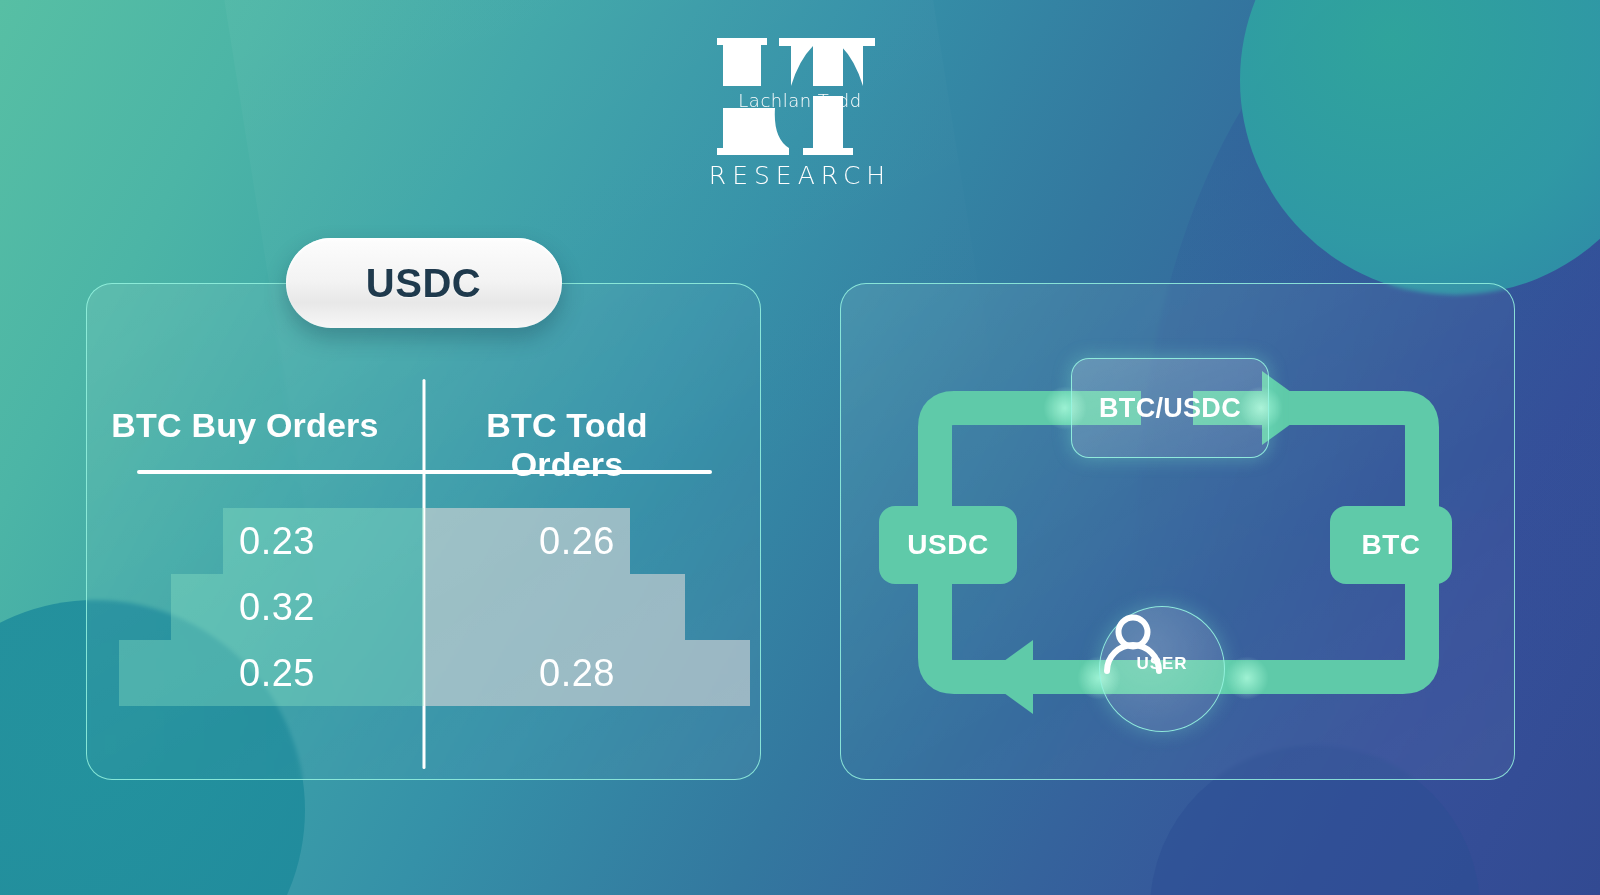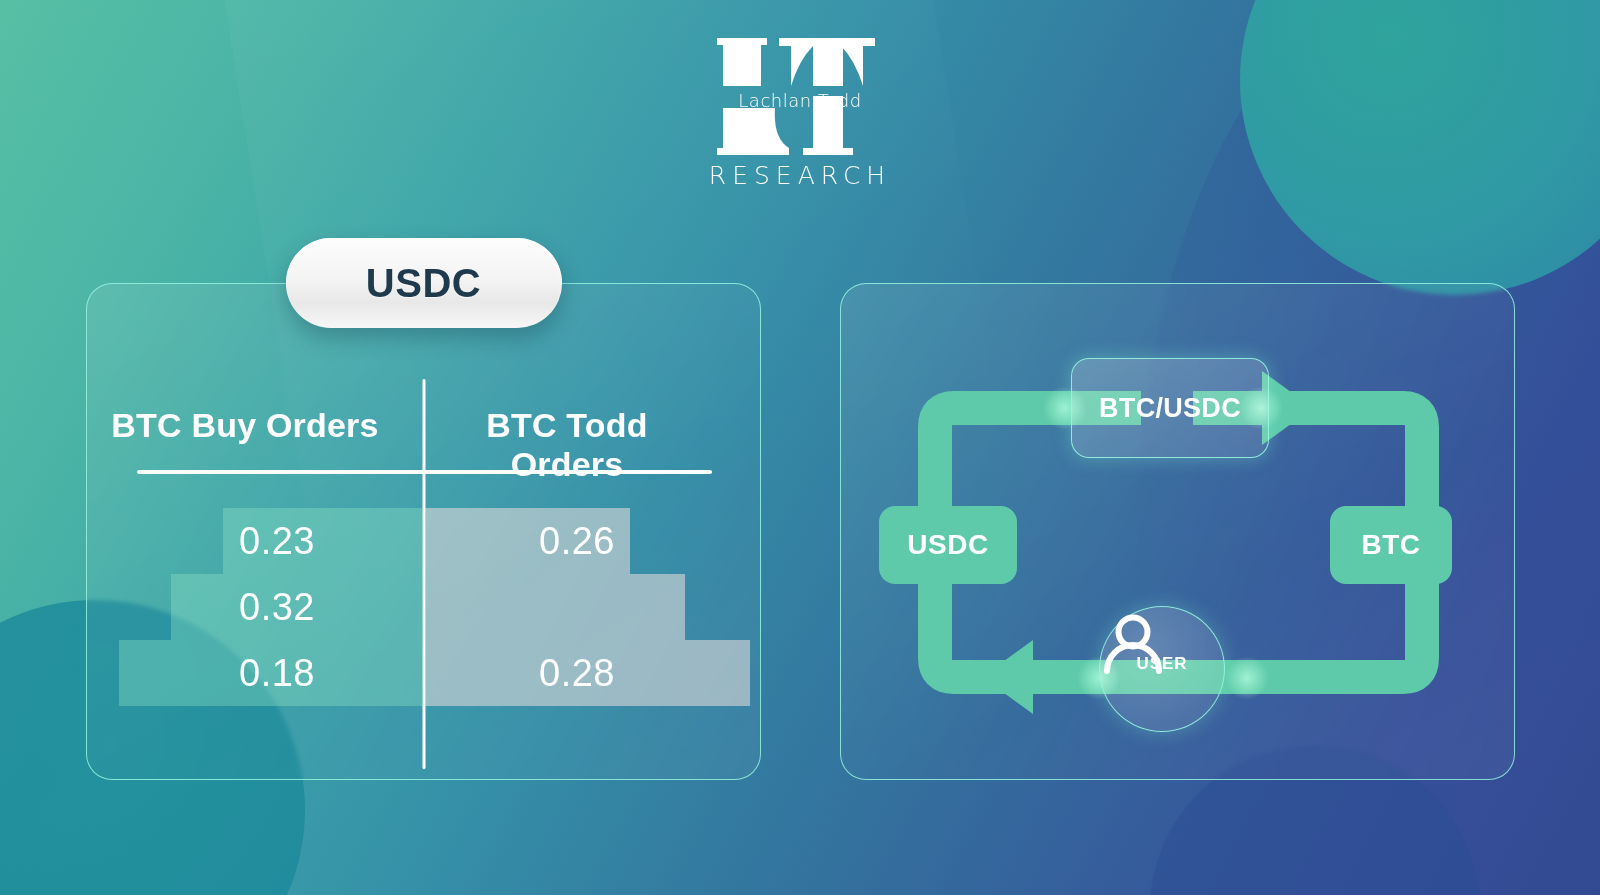--- a/index.html
+++ b/index.html
@@ -205,21 +205,21 @@
       <div class="row side-buy" style="top:224px">
         <div class="bar bar-buy" style="width: 62%;"></div>
         <div class="price price-buy">0.23</div>
       </div>
       <div class="row side-buy" style="top:290px">
         <div class="bar bar-buy" style="width: 78%;"></div>
         <div class="price price-buy">0.32</div>
       </div>
       <div class="row side-buy" style="top:356px">
         <div class="bar bar-buy" style="width: 94%;"></div>
-        <div class="price price-buy">0.18</div>
+        <div class="price price-buy">0.25</div>
       </div>
 
       <div class="row side-sell" style="top:224px">
         <div class="bar bar-sell" style="width: 63%;"></div>
         <div class="price price-sell">0.26</div>
       </div>
       <div class="row side-sell" style="top:290px">
         <div class="bar bar-sell" style="width: 80%;"></div>
       </div>
       <div class="row side-sell" style="top:356px">

